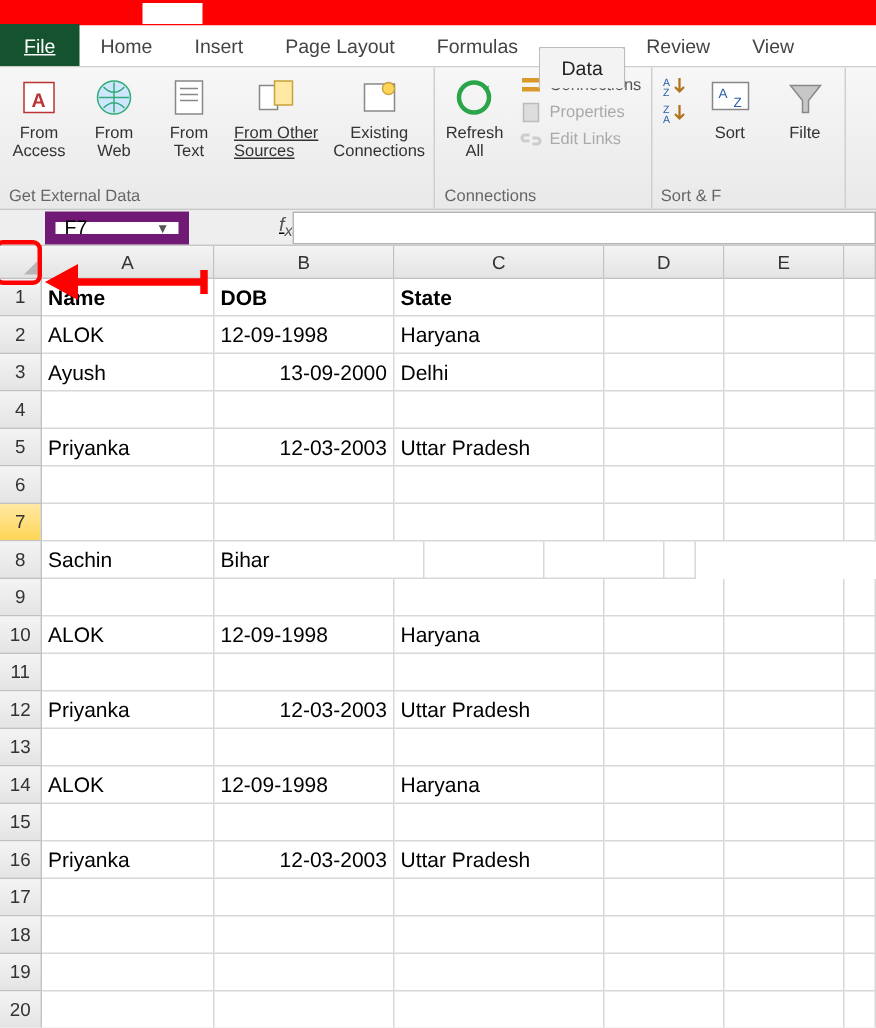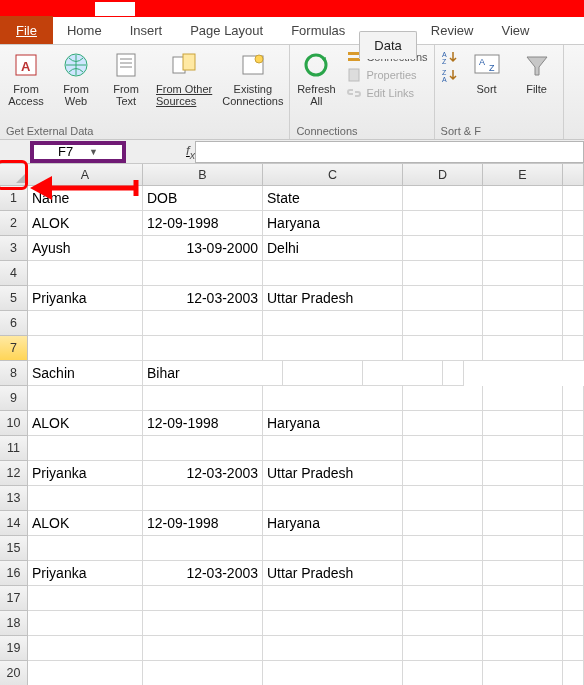--- a/index.html
+++ b/index.html
@@ -2,55 +2,55 @@
 <html><head>
 <meta charset="utf-8">
 <style>
 * { margin: 0; padding: 0; box-sizing: border-box; font-family: "Segoe UI", Tahoma, sans-serif; }
 body { background: #fff; width: 584px; height: 685px; overflow: hidden; position: relative; }
 
 .titlebar { background: #ff0000; height: 17px; width: 100%; }
 .qat { position: absolute; top: 2px; left: 95px; width: 40px; height: 14px; background: #fff; }
 
 .tabstrip { display: flex; align-items: flex-end; height: 28px; background: #fff; border-bottom: 1px solid #ccc; }
-.tab-file { background: #c2410c; color: #fff; padding: 6px 16px 6px 16px; font-size: 13px; height: 28px; display: flex; align-items: center; text-decoration: underline; }
+.tab-file { background: #14532d; color: #fff; padding: 6px 16px 6px 16px; font-size: 13px; height: 28px; display: flex; align-items: center; text-decoration: underline; }
 .tab { padding: 6px 14px; font-size: 13px; color: #444; cursor: pointer; height: 28px; display: flex; align-items: center; }
 .tab.active { background: #f3f3f3; border: 1px solid #bdbdbd; border-bottom: 1px solid #f3f3f3; position: relative; top: 15px; border-radius: 2px 2px 0 0; color: #222; }
 
 .ribbon { background: linear-gradient(#f7f7f7,#e9e9e9); height: 95px; display: flex; border-bottom: 1px solid #c8c8c8; }
 .rgroup { border-right: 1px solid #cfcfcf; padding: 4px 6px 2px 6px; display: flex; flex-direction: column; justify-content: space-between; }
 .rgroup-row { display: flex; gap: 10px; align-items: flex-start; }
 .rbtn { display: flex; flex-direction: column; align-items: center; font-size: 11px; color: #333; gap: 2px; cursor: pointer; min-width: 40px; }
 .rbtn .icon { width: 32px; height: 32px; }
 .rgroup-label { text-align: left; font-size: 11px; color: #666; padding-top: 2px; }
 .small-list { display: flex; flex-direction: column; gap: 2px; font-size: 11px; color: #555; }
 .small-list .row { display: flex; align-items: center; gap: 4px; }
 .small-list .dim { color: #aaa; }
 .mini-icon { width: 16px; height: 16px; display: inline-block; }
 
 .namebox-row { display: flex; align-items: center; height: 24px; border-bottom: 1px solid #c8c8c8; background: #eee; }
-.namebox { width: 96px; height: 22px; margin-left: 30px; background: #fff; border: 4px solid #701a75; display: flex; align-items: center; padding: 0 24px; font-size: 13px; justify-content: space-between; }
+.namebox { width: 96px; height: 22px; margin-left: 30px; background: #fff; border: 7px solid #701a75; display: flex; align-items: center; padding: 0 6px; font-size: 13px; justify-content: space-between; }
 .namebox .dd { font-size: 9px; color: #555; }
 .fx-area { display: flex; align-items: center; gap: 8px; margin-left: 60px; text-decoration: underline; }
 .fx { font-style: italic; font-size: 13px; color: #555; }
 .formula-bar { flex: 1; height: 22px; background: #fff; border: 1px solid #b5b5b5; }
 
 .grid-wrap { position: relative; }
 .colhdr-row { display: flex; height: 22px; }
 .select-all { width: 28px; height: 22px; background: linear-gradient(#f4f4f4,#e4e4e4); border-right: 1px solid #c1c1c1; border-bottom: 1px solid #c1c1c1; position: relative; }
 .select-all::after { content: ""; position: absolute; right: 2px; bottom: 2px; width: 0; height: 0; border-left: 9px solid transparent; border-bottom: 9px solid #b7b7b7; }
 .colhdr { background: linear-gradient(#f4f4f4,#e4e4e4); border-right: 1px solid #c1c1c1; border-bottom: 1px solid #c1c1c1; text-align: center; font-size: 12.5px; color: #333; display: flex; align-items: center; justify-content: center; }
 .colA { width: 115px; } .colB { width: 120px; } .colC { width: 140px; } .colD { width: 80px; } .colE { width: 80px; } .colF { width: 21px; }
 
 .rowhdr { width: 28px; background: linear-gradient(#f4f4f4,#e4e4e4); border-right: 1px solid #c1c1c1; border-bottom: 1px solid #c1c1c1; text-align: center; font-size: 12.5px; color: #333; display: flex; align-items: center; justify-content: center; }
 .rowhdr.active { background: linear-gradient(#ffe9a3,#ffd557); }
 .gridrow { display: flex; height: 25px; }
 .cell { border-right: 1px solid #d8d8d8; border-bottom: 1px solid #d8d8d8; font-size: 14px; padding: 2px 4px; display: flex; align-items: center; overflow: hidden; white-space: nowrap; }
 .cell.r { justify-content: flex-end; }
-.cell.bold { font-weight: normal; }
+.cell.bold { font-weight: bold; }
 
 .annot-rect { position: absolute; border: 3px solid #ff0000; border-radius: 6px; pointer-events: none; z-index: 20; }
 .annot-arrow { position: absolute; pointer-events: none; z-index: 21; }
 
 svg { display: block; }
 </style>
 </head>
 <body>
 
 <div class="titlebar">

